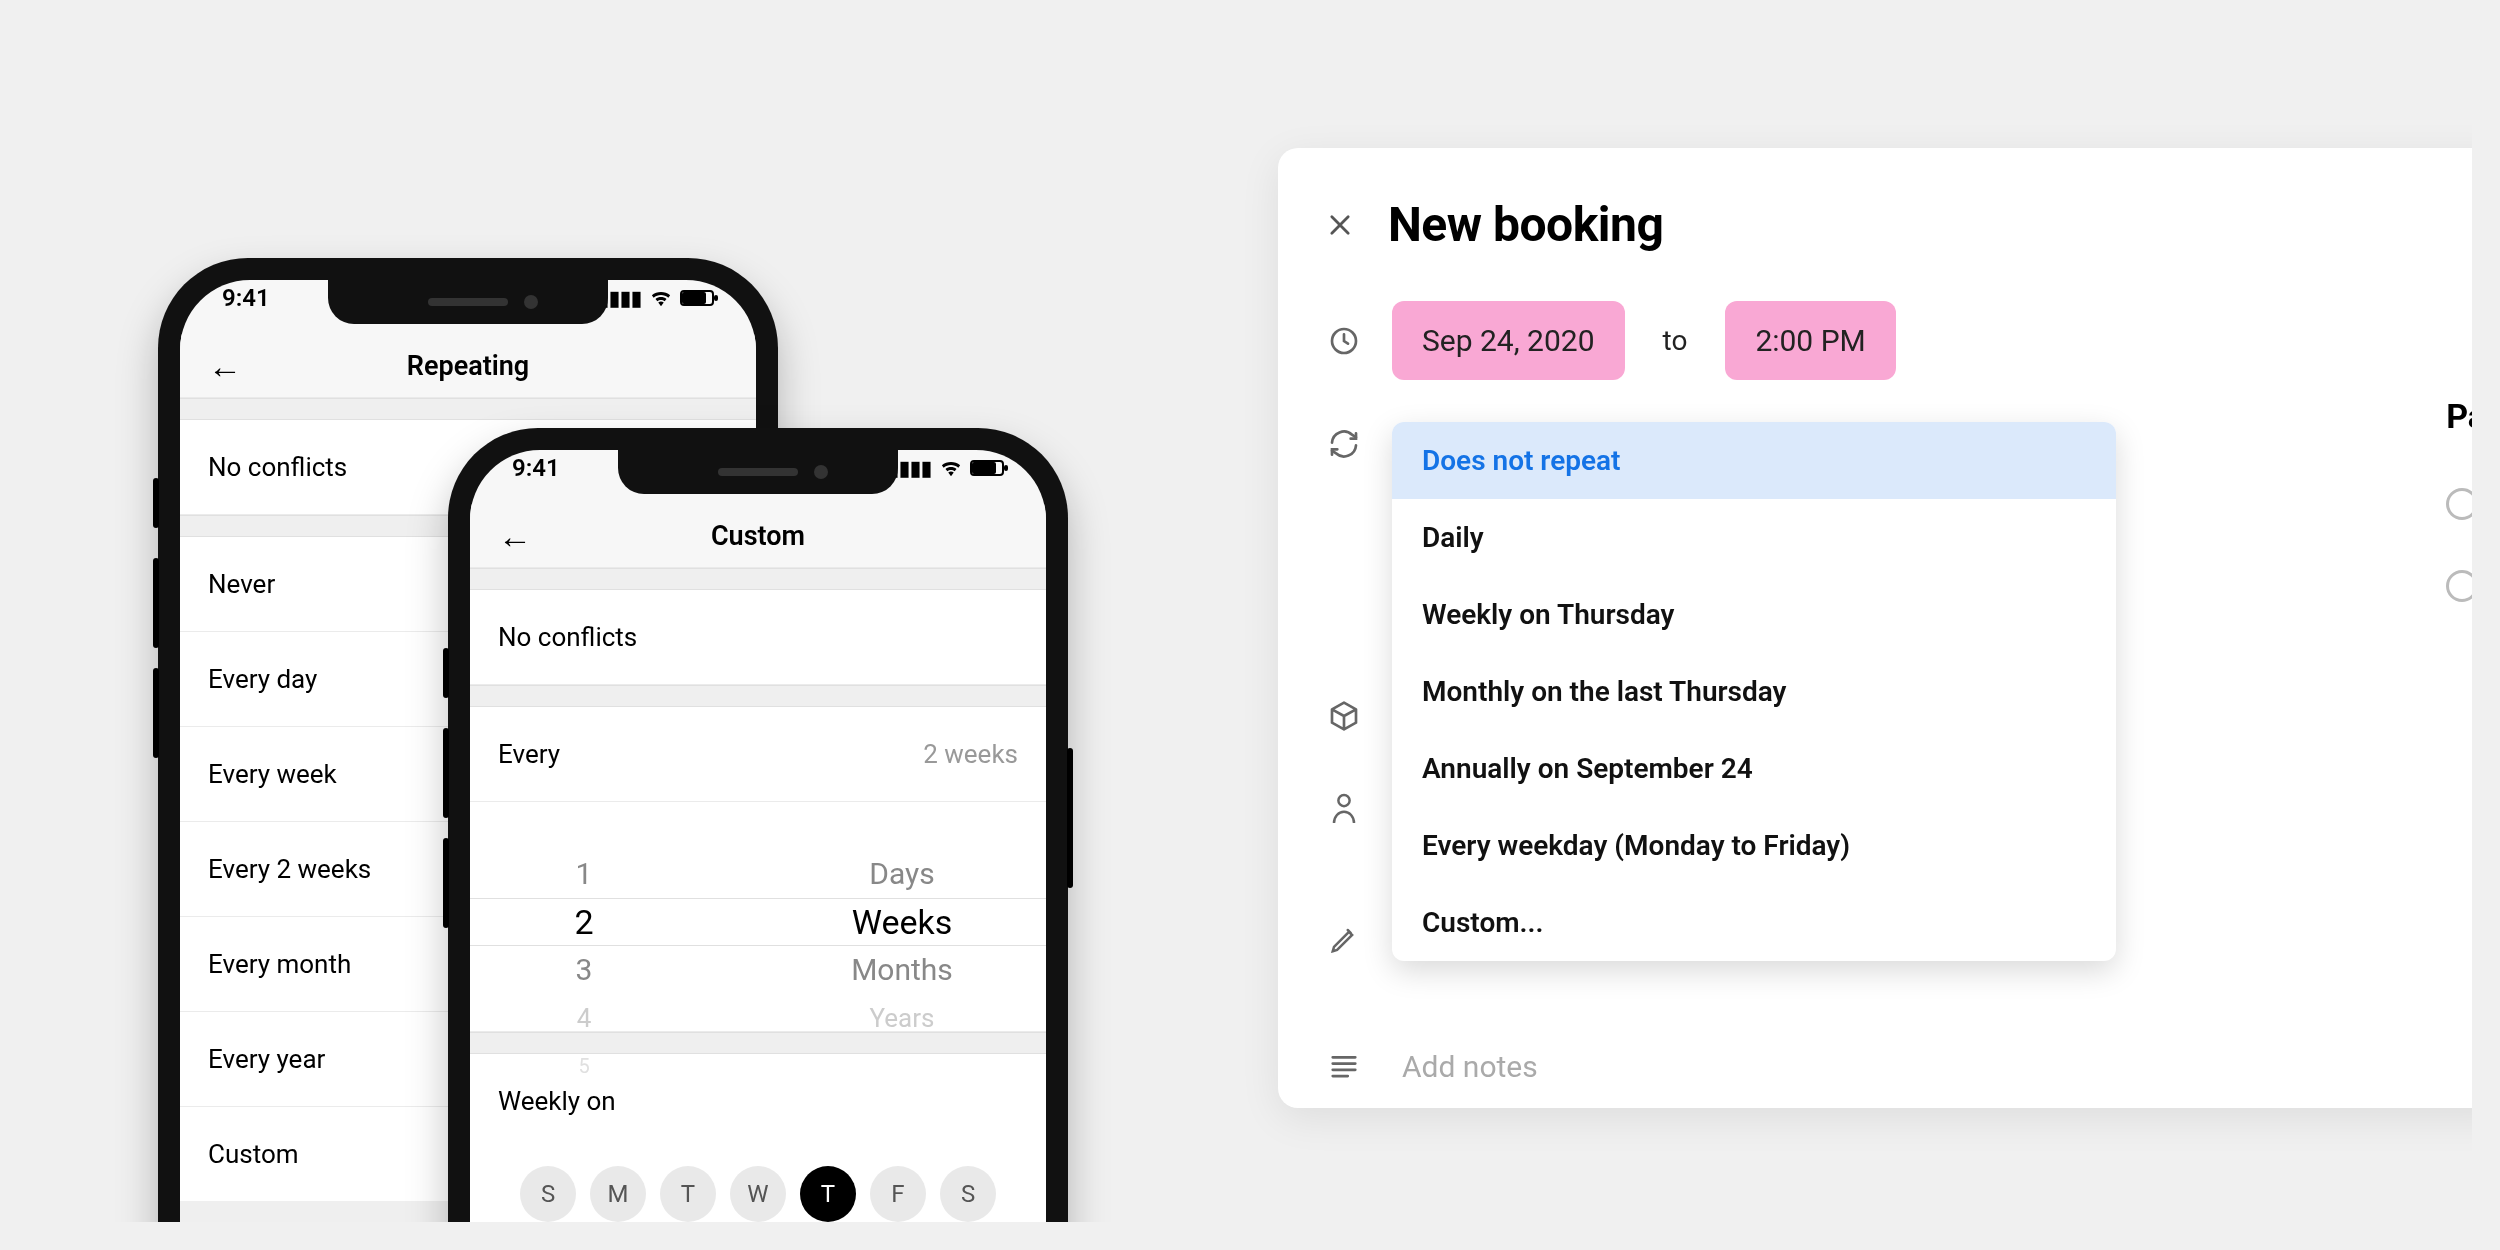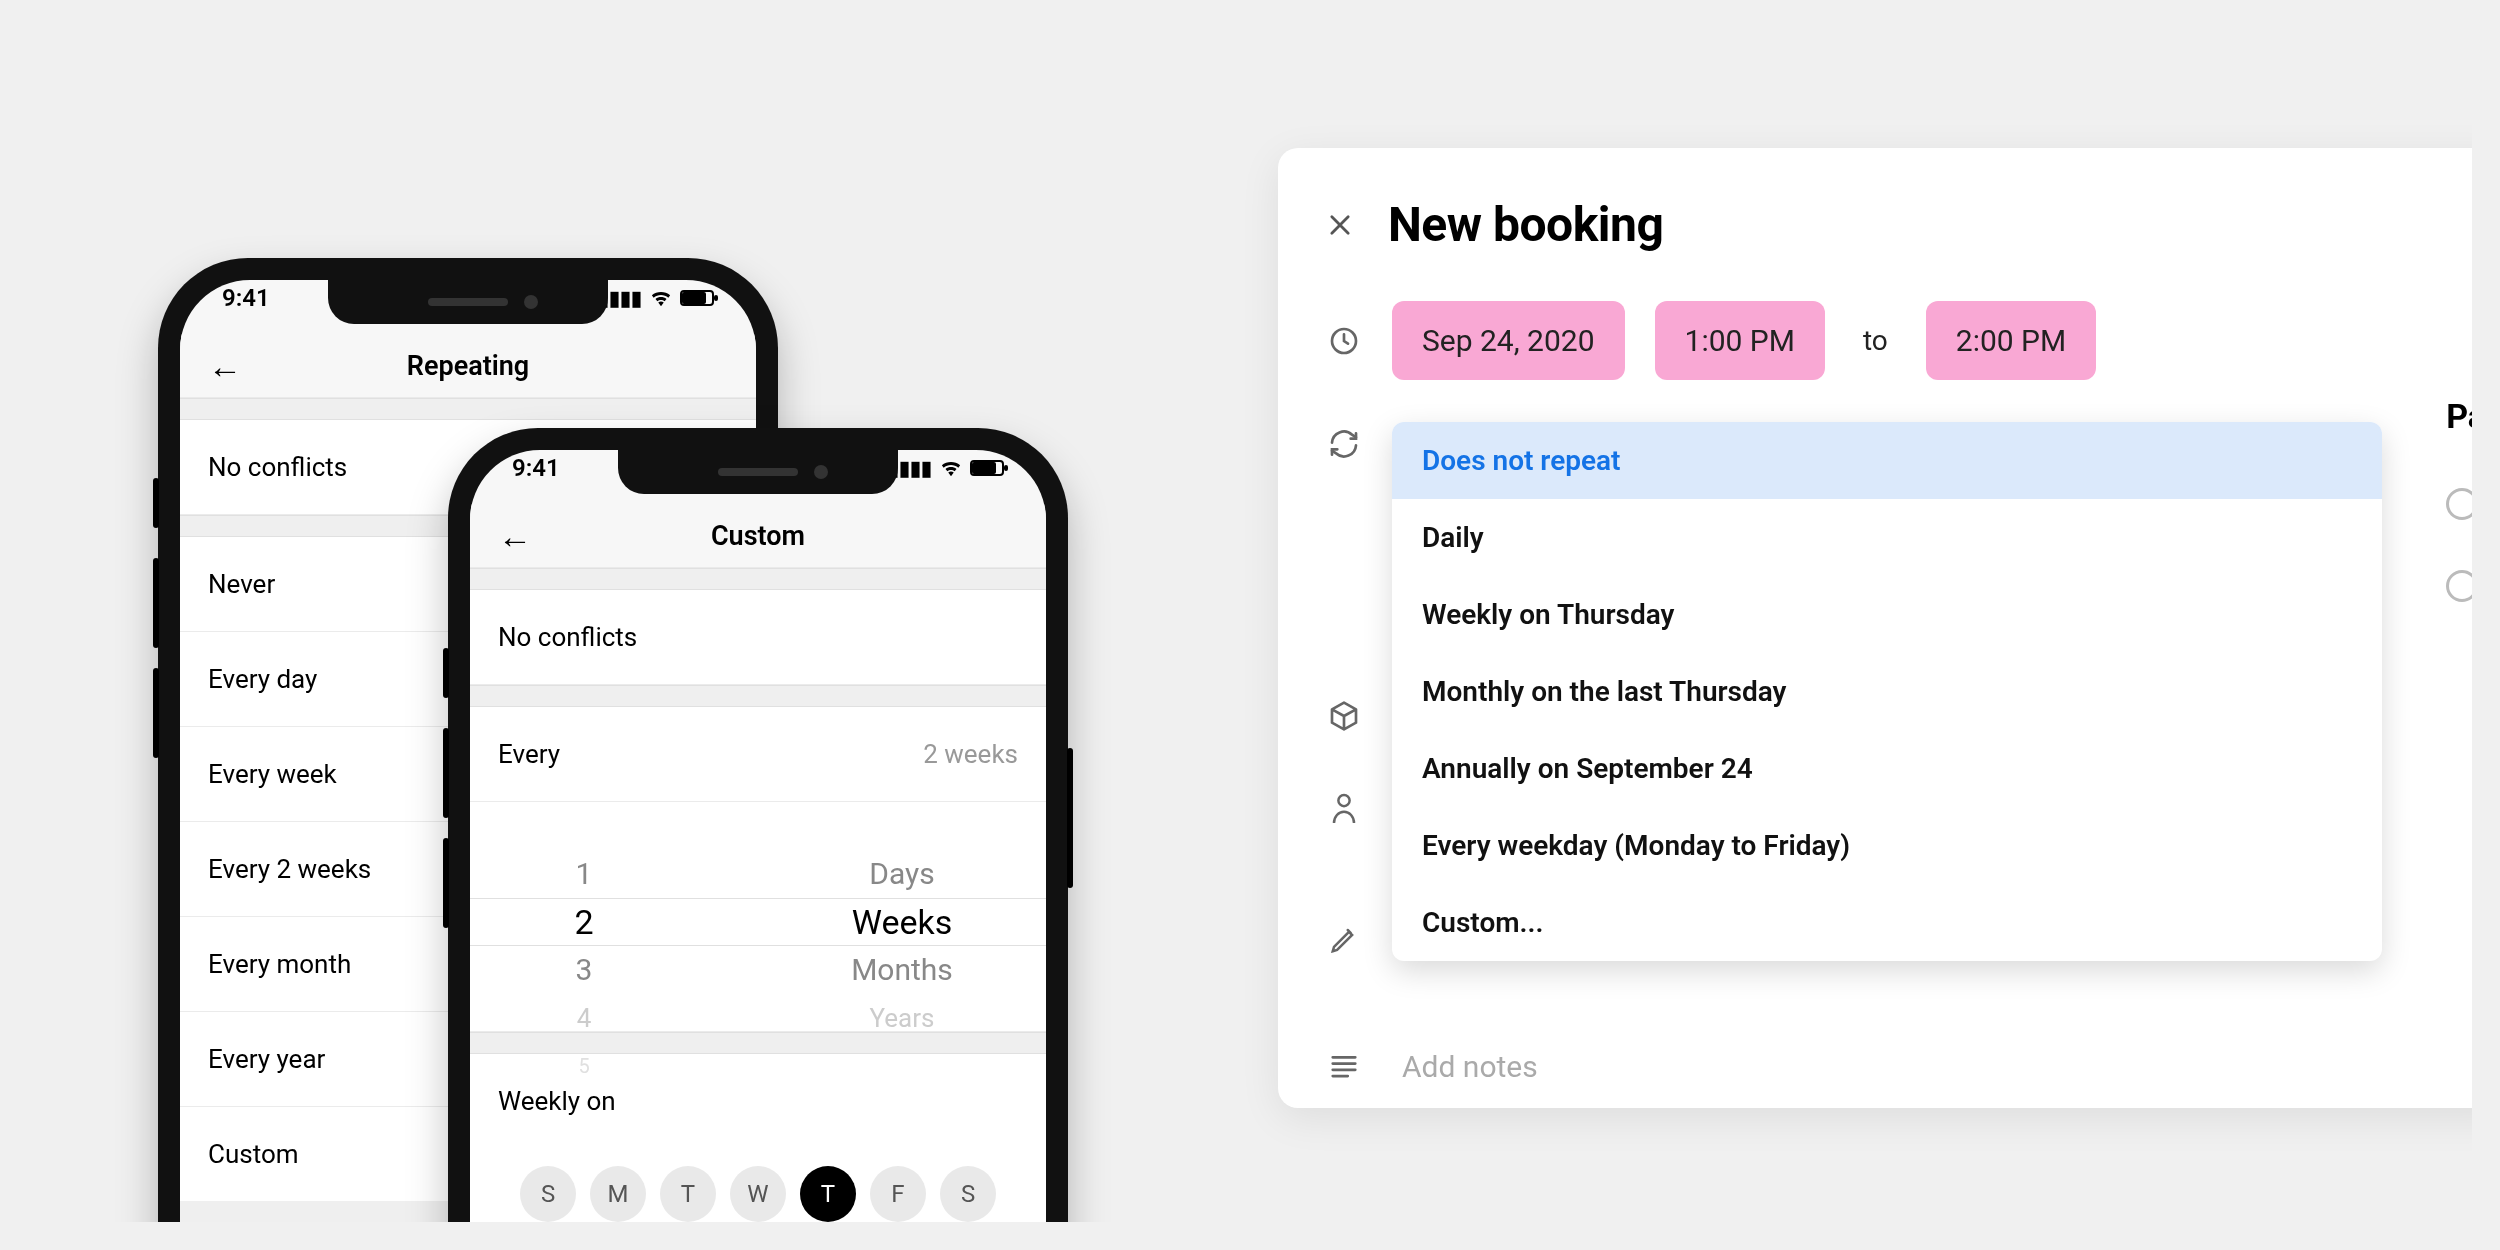--- a/index.html
+++ b/index.html
@@ -183,21 +183,21 @@
   }
   .chip{
     background:#f9a8d4;border-radius:12px;
     padding:22px 30px;font-size:30px;color:#222;
   }
   .to-label{font-size:28px;color:#222;padding:0 8px;}
 
   .dropdown{
     position:relative;
     margin-left:66px;
-    width:990px;
+    width:724px;
     background:#fff;
     border-radius:12px;
     box-shadow:0 10px 30px rgba(0,0,0,0.15);
     overflow:hidden;
   }
   .dd-item{
     padding:22px 30px;font-size:28px;font-weight:600;color:#111;cursor:pointer;
   }
   .dd-item.selected{
     background:#dbe9fb;color:#1473e6;
@@ -366,21 +366,20 @@
     </div>
 
     <div class="dp-row">
       <span class="dp-icon">
         <svg width="32" height="32" viewBox="0 0 24 24">
             <circle cx="12" cy="12" r="9" stroke="#666" stroke-width="2" fill="none"></circle>
             <path d="M12 7v5l3 2" stroke="#666" stroke-width="2" fill="none" stroke-linecap="round"></path>
           </svg>
       </span>
       <span class="chip">Sep 24, 2020</span>
-      <span class="chip">1:00 PM</span>
       <span class="to-label">to</span>
       <span class="chip">2:00 PM</span>
     </div>
 
     <div class="dp-row" style="align-items:flex-start;margin-bottom:0;">
       <span class="dp-icon" style="margin-top:18px;">
         <svg width="32" height="32" viewBox="0 0 24 24">
             <path d="M3 11a9 9 0 0 1 15-6l3 2M21 13a9 9 0 0 1-15 6l-3-2" stroke="#666" stroke-width="2" fill="none" stroke-linecap="round"></path>
             <path d="M21 4v4h-4M3 20v-4h4" stroke="#666" stroke-width="2" fill="none" stroke-linecap="round"></path>
           </svg>

